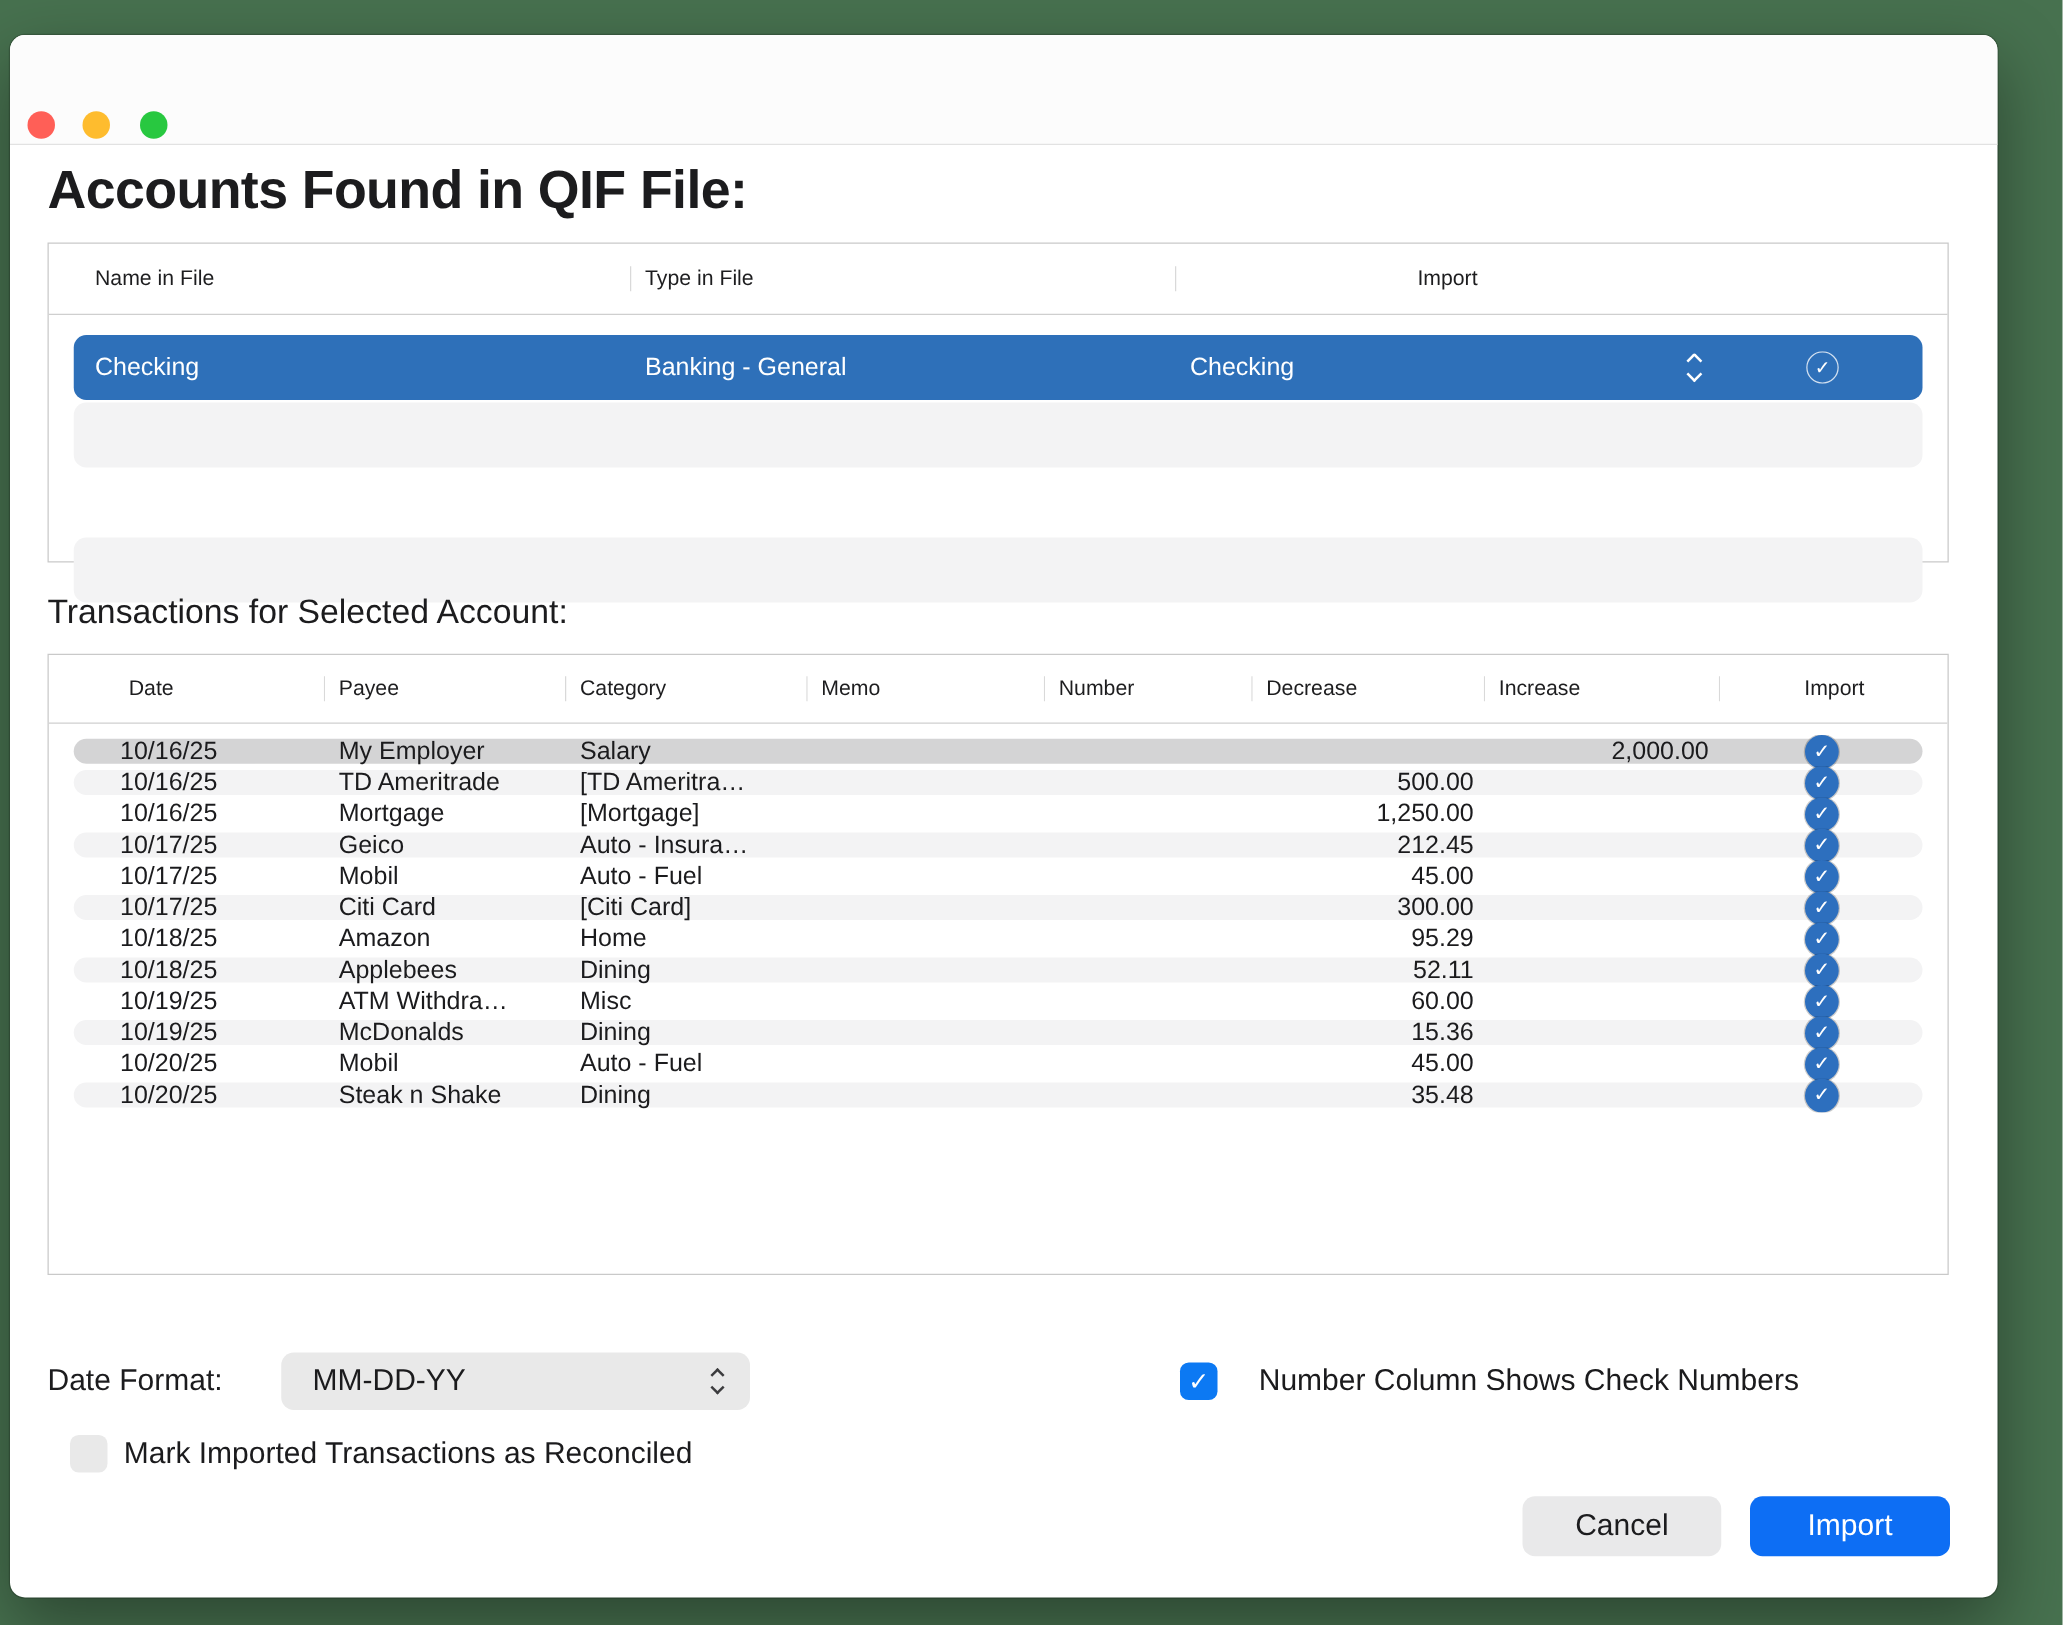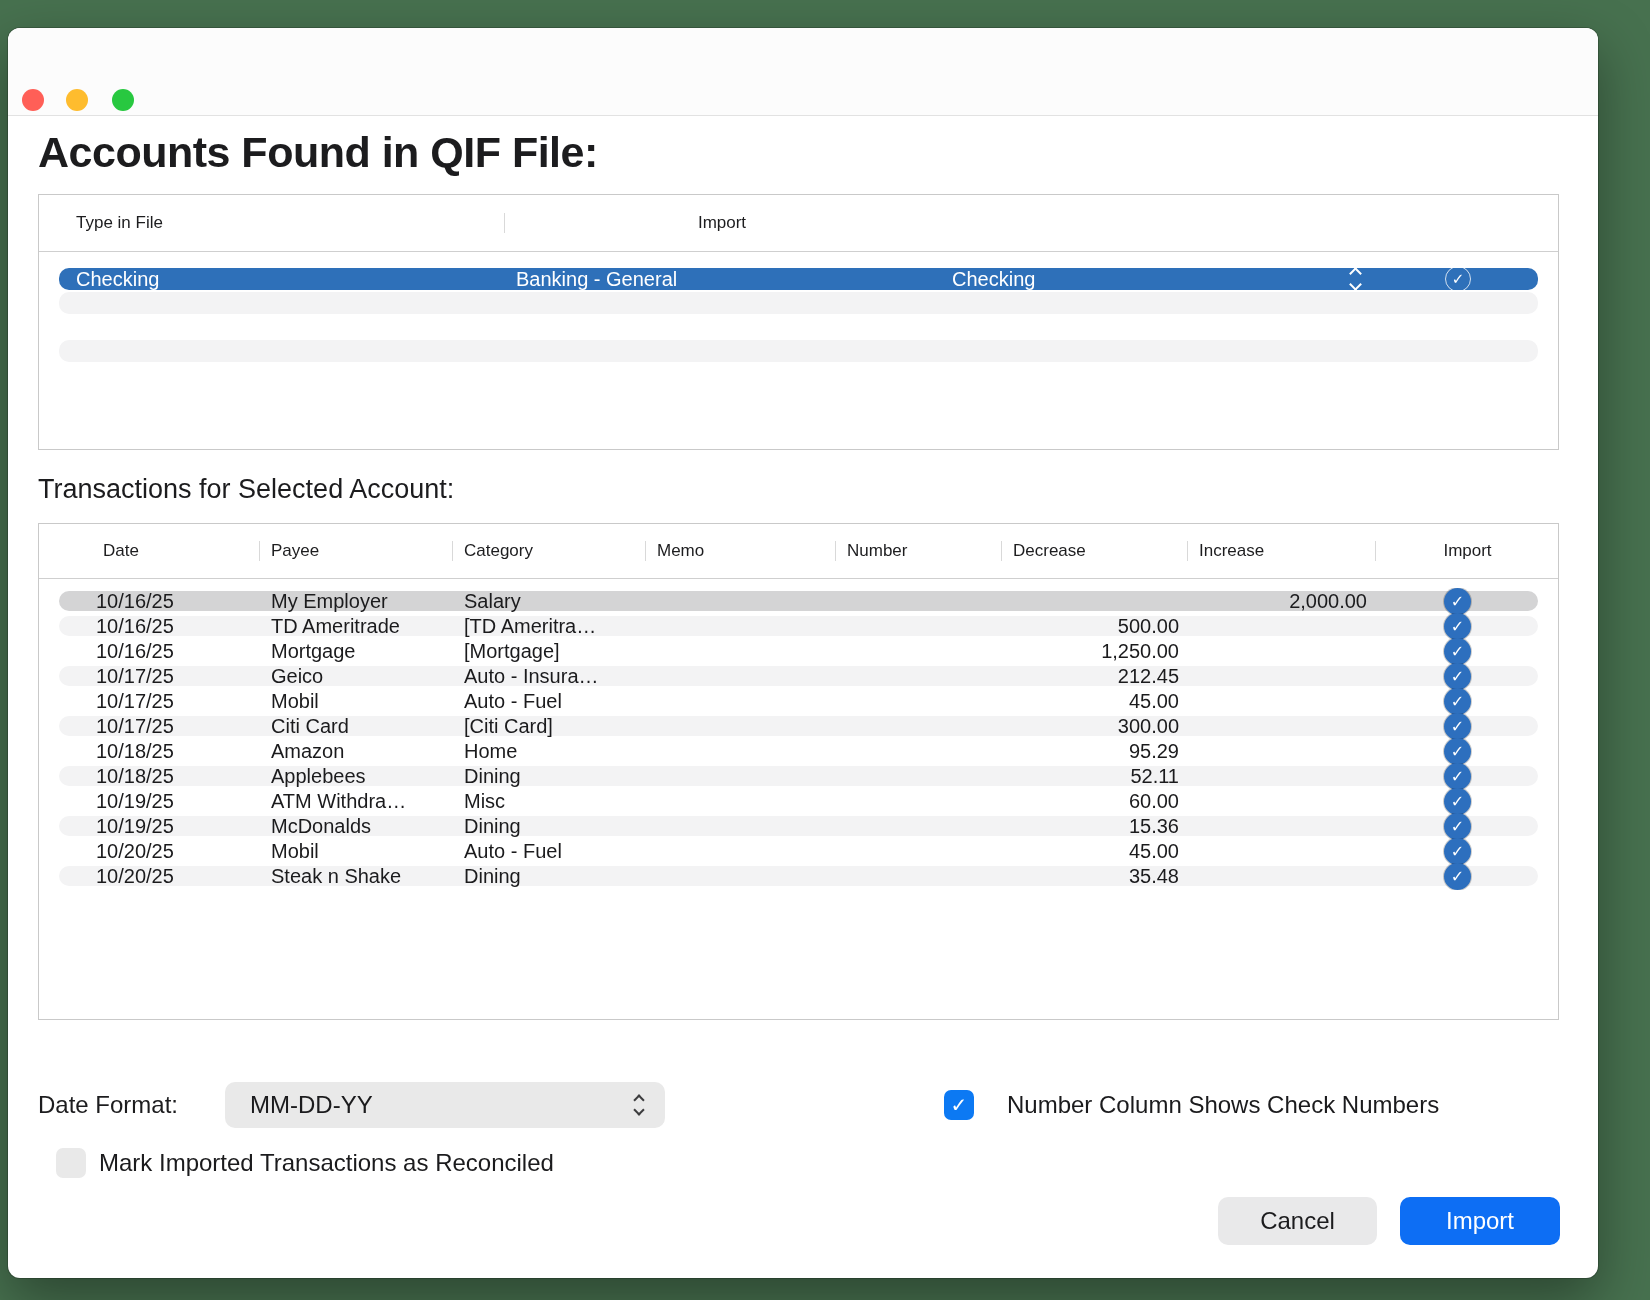--- a/index.html
+++ b/index.html
@@ -70,21 +70,21 @@
   }
   .cell{overflow:hidden;white-space:nowrap;padding-left:12px;font-size:20px;}
   .cell.num{text-align:right;padding-right:8px;padding-left:0;}
   .cell.center{display:flex;justify-content:center;align-items:center;padding-left:0;}
 
   
   #accounts-table{top:166px;height:256px;}
   #accounts-table .tbl-header{height:57px;grid-template-columns:465px 436px 436px 184px;}
   #accounts-table .hcell:first-child{padding-left:37px;}
   #accounts-table .rows{margin-top:16px;gap:2px;}
-  #accounts-table .pill{height:22px;grid-template-columns:445px 436px 436px 164px;}
+  #accounts-table .pill{height:52px;grid-template-columns:445px 436px 436px 164px;}
   #accounts-table .pill .cell:first-child{padding-left:17px;}
   .pill.acct-selected{background:var(--selection-blue);color:#fff;}
   .pill.stripe{background:var(--row-stripe);}
   .import-into-cell{display:flex;align-items:center;justify-content:space-between;padding-right:16px;}
 
   
   #tx-table{top:495px;height:497px;overflow:hidden;}
   #tx-table .tbl-header{height:55px;grid-template-columns:220px 193px 193px 190px 166px 186px 188px 185px;}
   #tx-table .hcell:first-child{padding-left:64px;}
   #tx-table .rows{margin-top:12px;gap:5px;}
@@ -114,21 +114,21 @@
 
   
   .section-heading{
     position:absolute;left:30px;top:446px;font-size:27px;font-weight:500;color:#1c1c1e;
   }
 
   
   .row-a{position:absolute;left:30px;top:1054px;height:46px;display:flex;align-items:center;}
   .field-label{font-size:24px;color:#1c1c1e;}
   .popup-btn{
-    position:absolute;left:187px;top:0;width:440px;height:46px;background:var(--popup-bg);
+    position:absolute;left:187px;top:0;width:375px;height:46px;background:var(--popup-bg);
     border-radius:10px;display:flex;align-items:center;justify-content:space-between;
     padding:0 22px 0 25px;font-size:24px;
   }
   .chk-row{position:absolute;display:flex;align-items:center;gap:13px;font-size:24px;}
   #num-col-row{left:936px;top:1062px;gap:33px;}
   #reconciled-row{left:30px;top:1120px;margin-left:18px;}
   .checkbox{width:30px;height:30px;border-radius:7px;flex:none;}
   .checkbox.checked{
     background:var(--system-blue);display:flex;align-items:center;justify-content:center;
     color:#fff;font-size:20px;font-weight:700;
@@ -150,20 +150,21 @@
   <div class="titlebar">
     <span class="traffic red"></span>
     <span class="traffic yellow"></span>
     <span class="traffic green"></span>
   </div>
 
   <div class="page-title">Accounts Found in QIF File:</div>
 
   <div class="tbl" id="accounts-table">
     <div class="tbl-header" id="accounts-header">
+        <div class="hcell">Name in File</div>
         <div class="hcell">Type in File</div>
         <div class="hcell center">Import</div>
       </div>
     <div class="rows" id="accounts-rows">
         <div class="pill acct-selected">
           <div class="cell">Checking</div>
           <div class="cell">Banking - General</div>
           <div class="cell import-into-cell">
             <span>Checking</span>
             <span class="popup-chevs">

